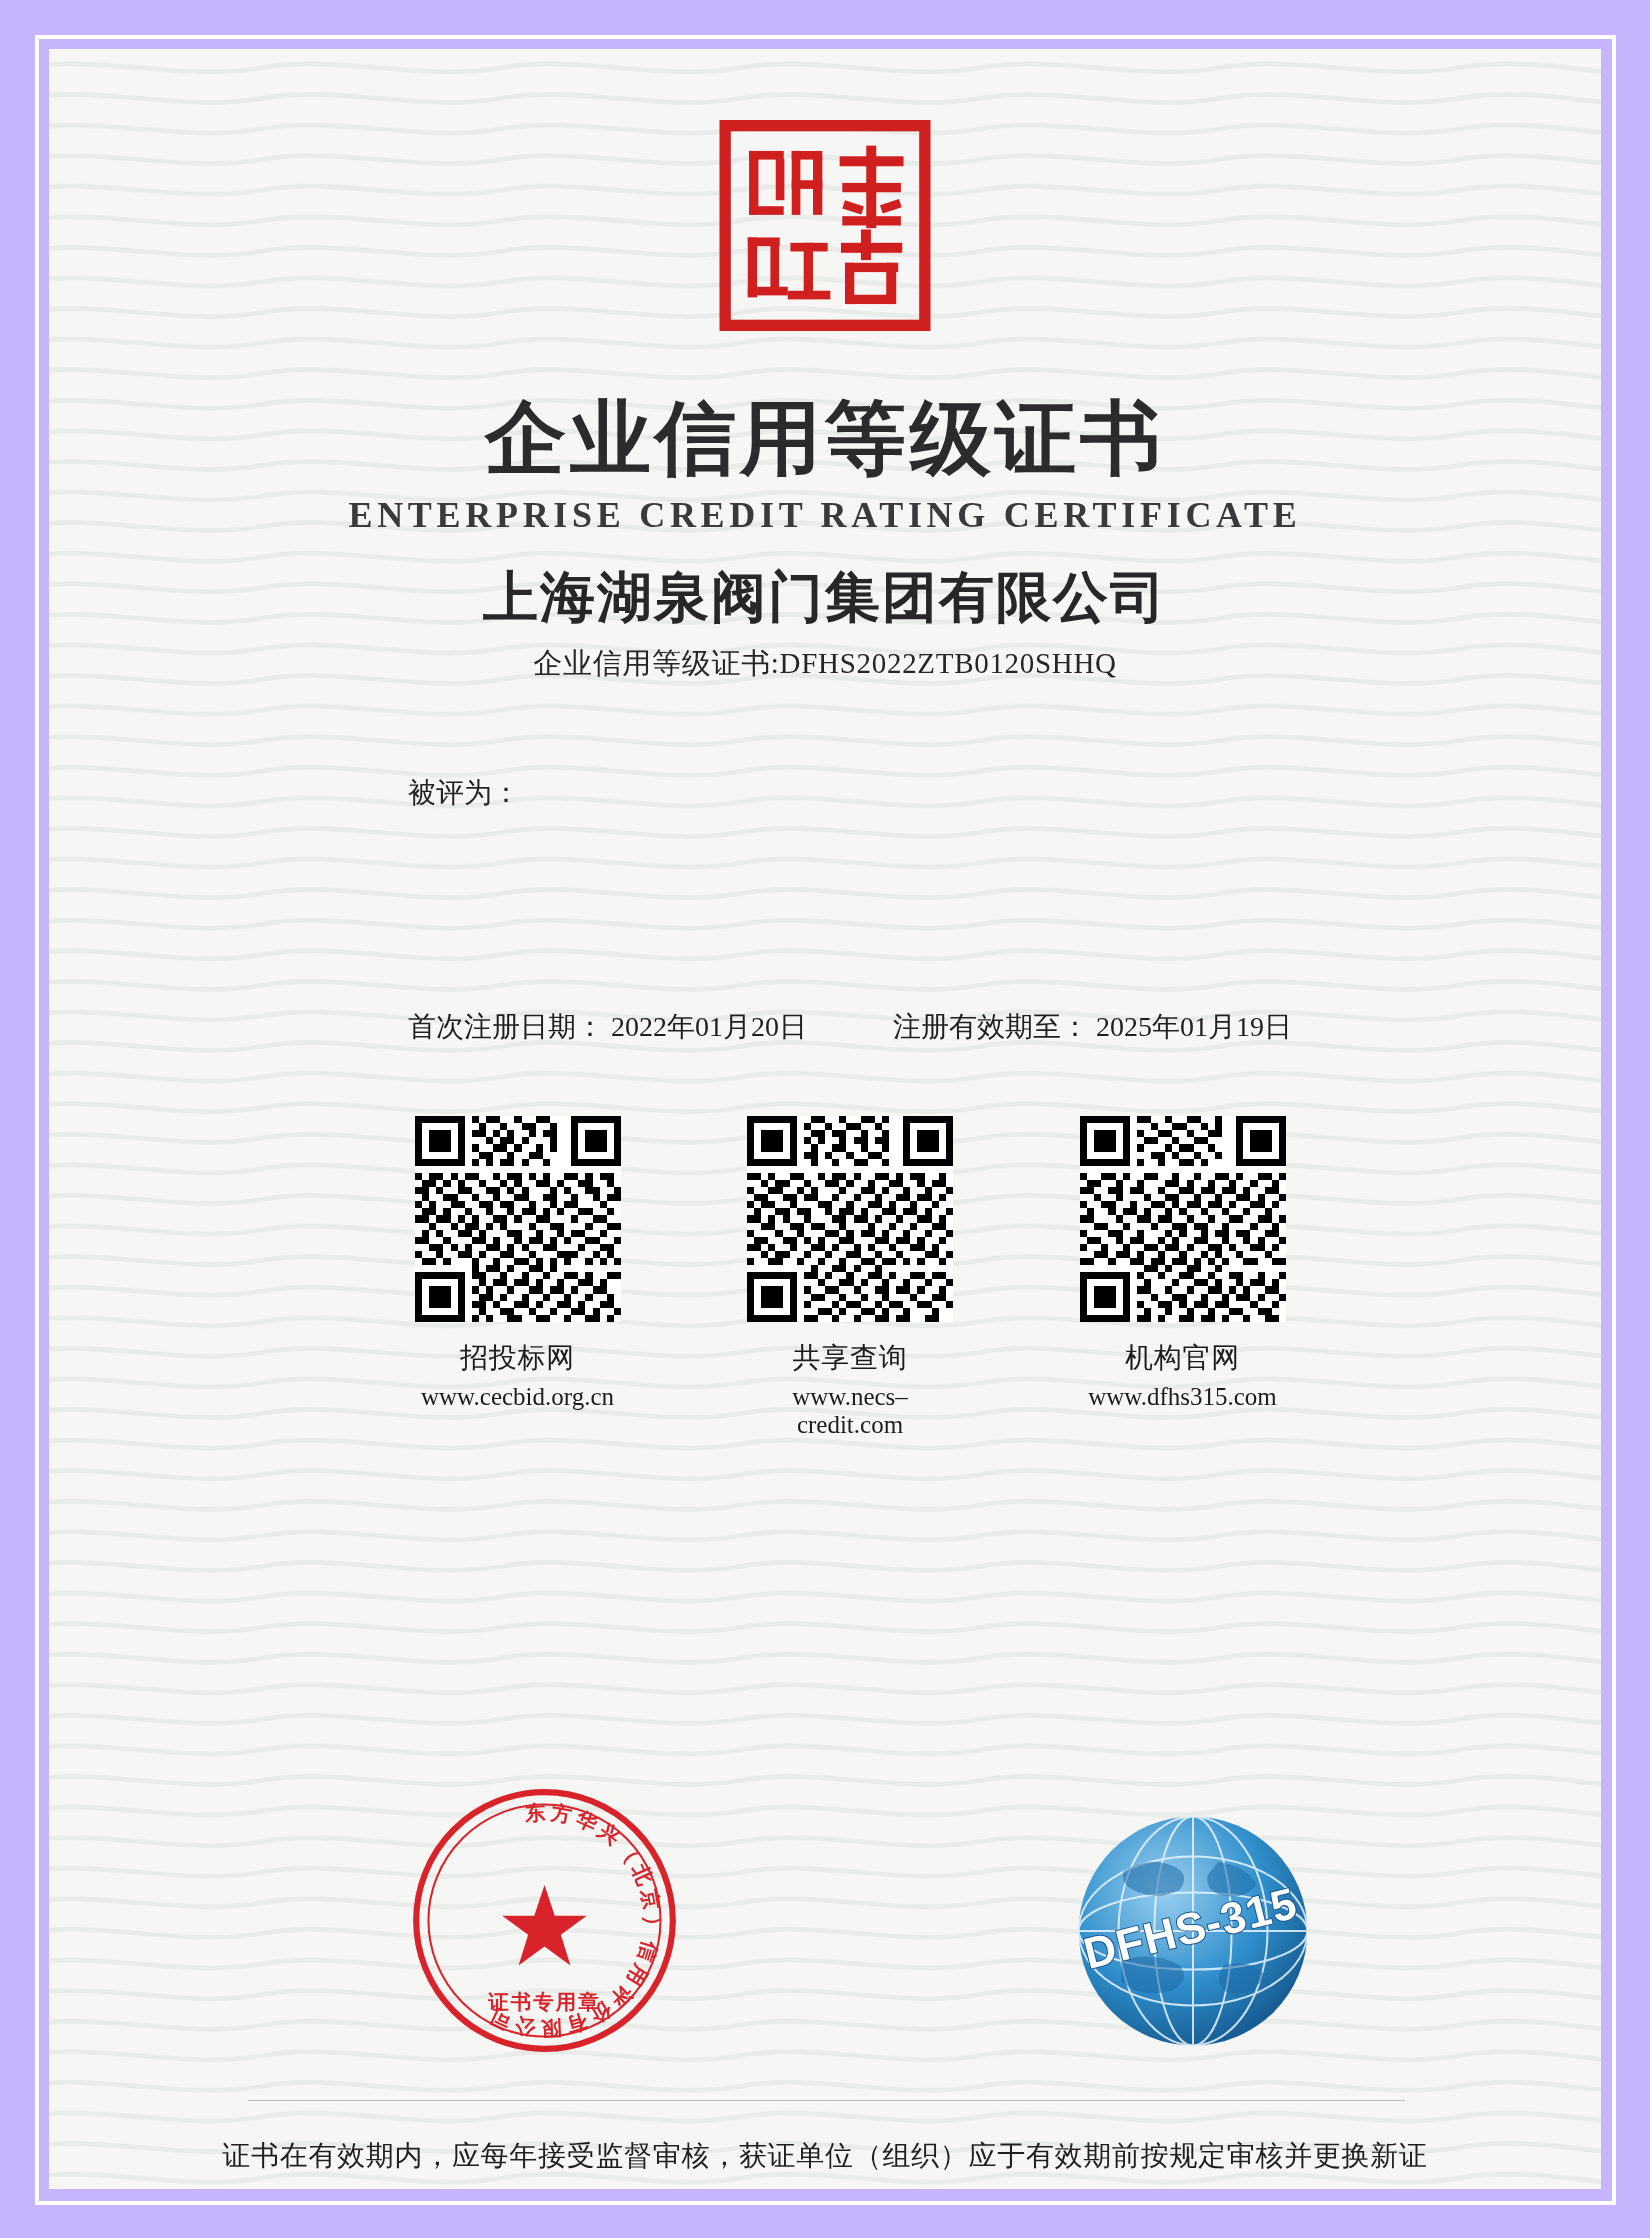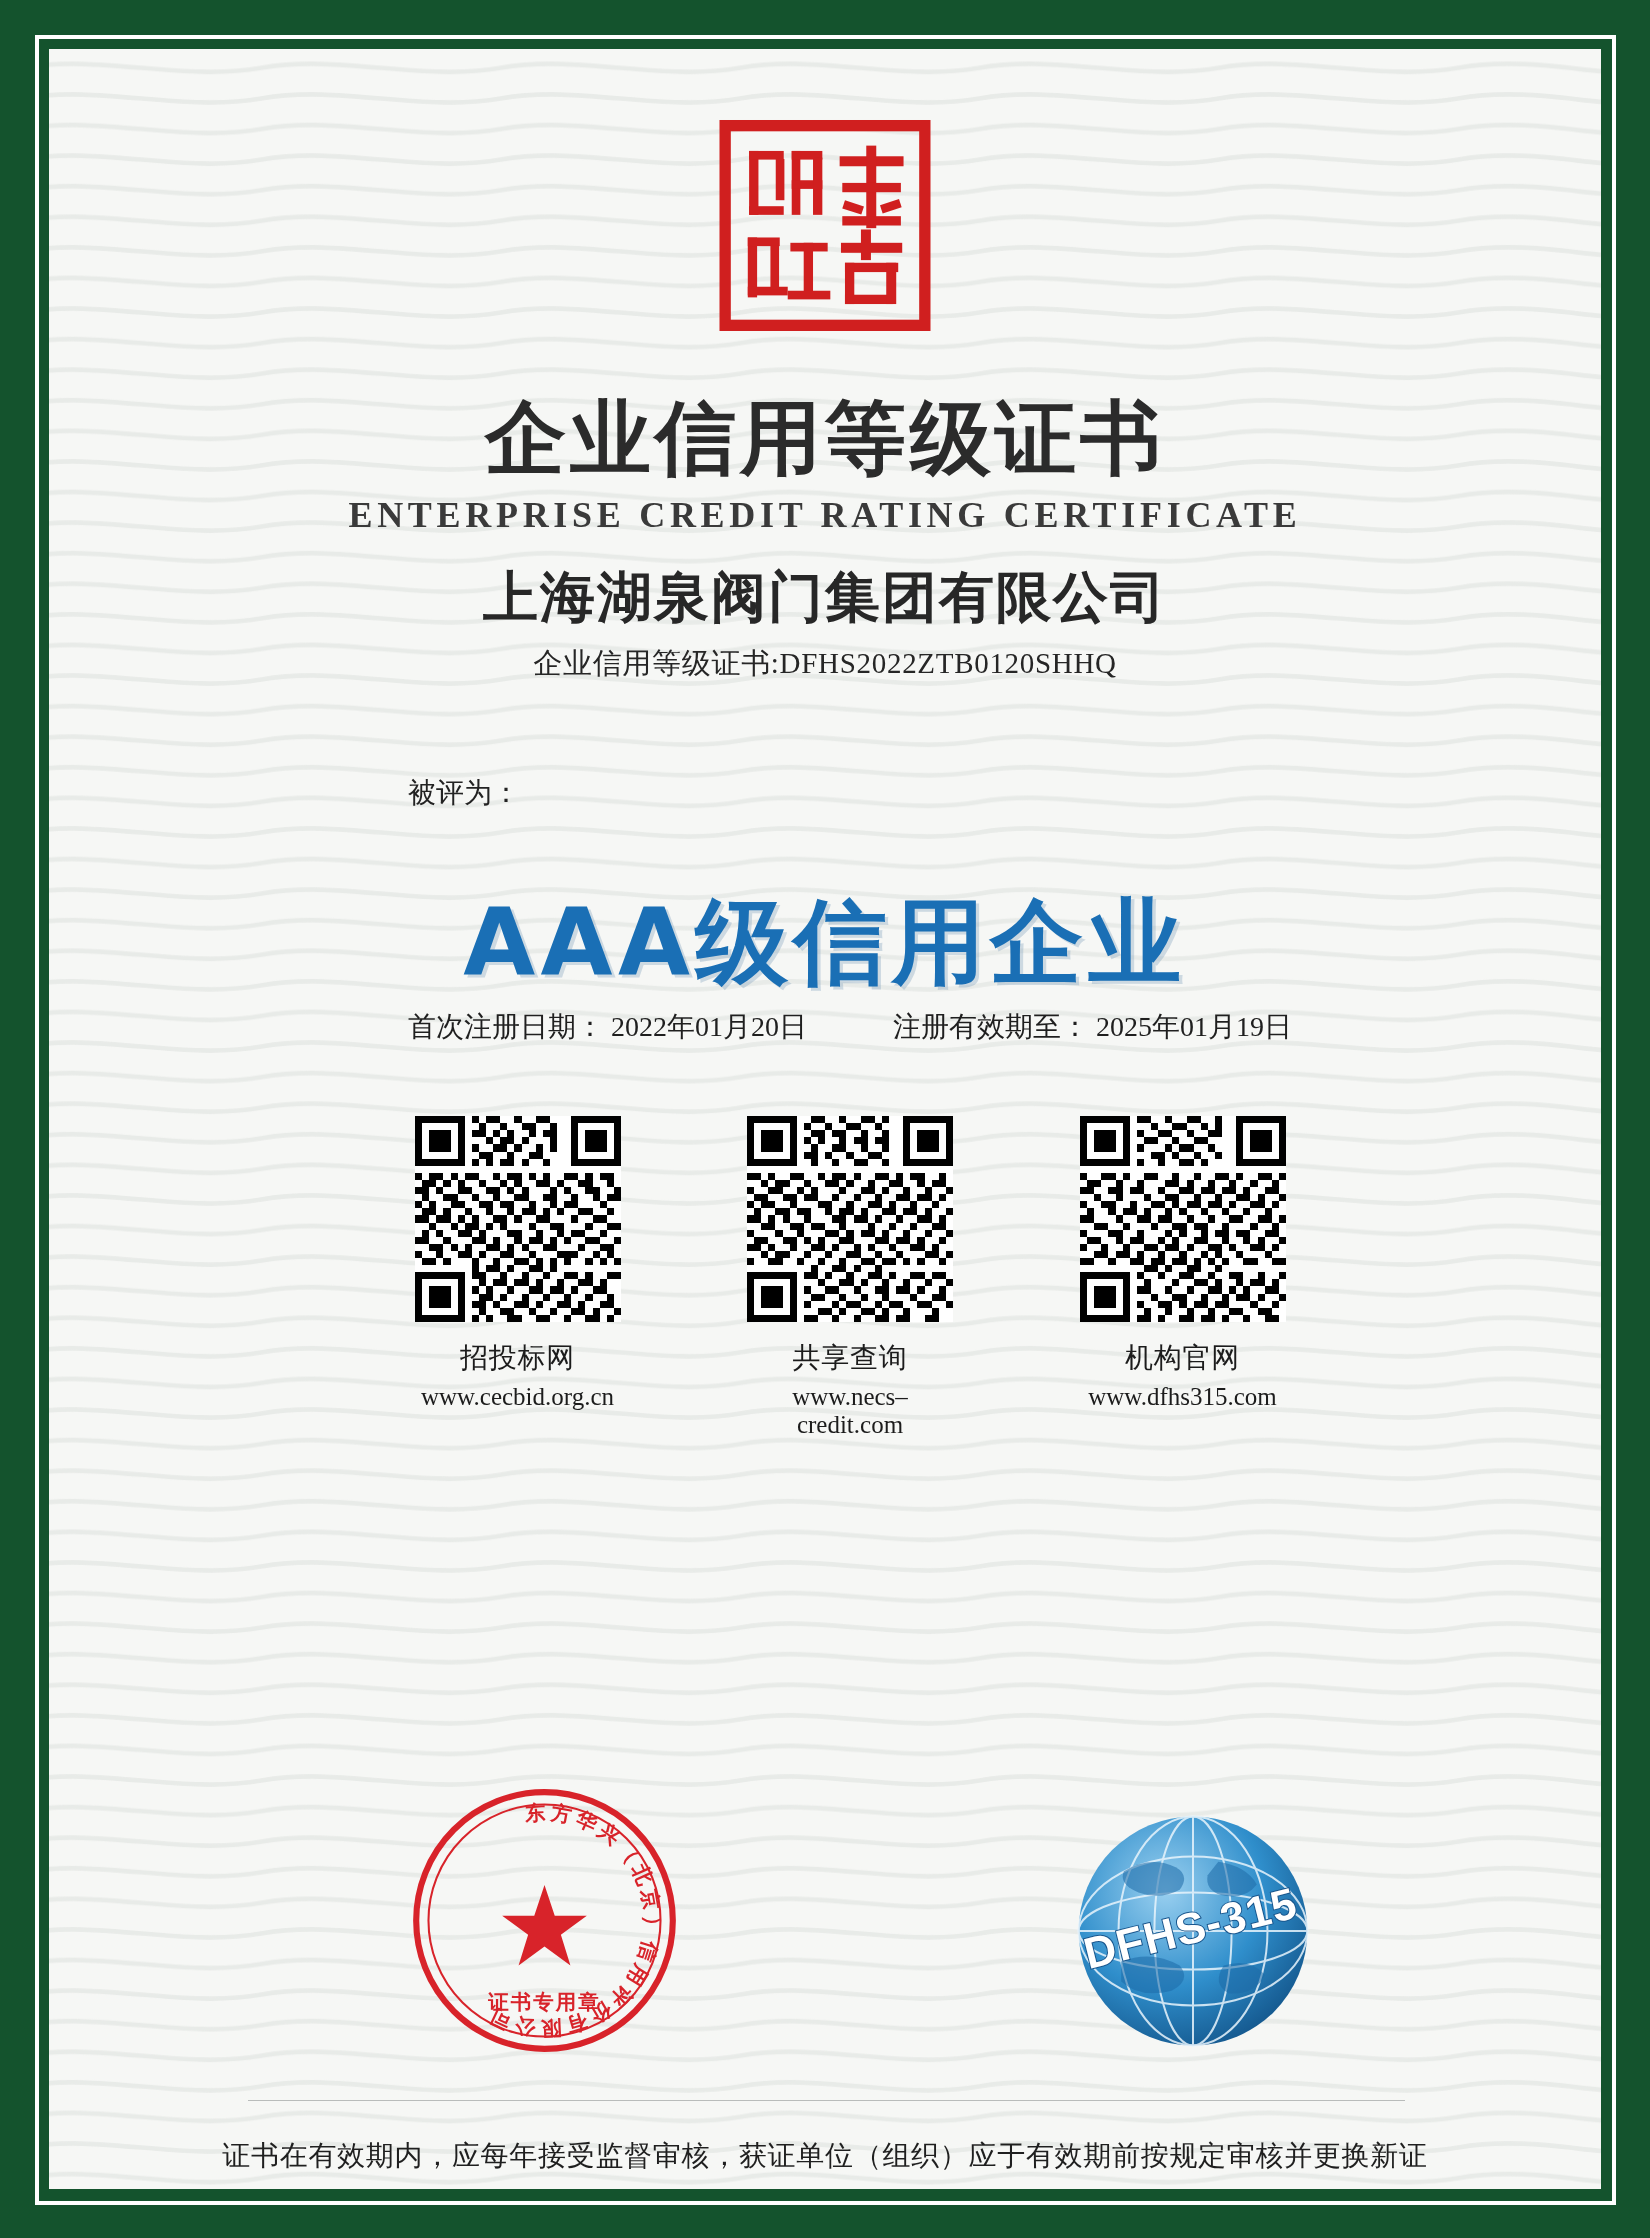--- a/index.html
+++ b/index.html
@@ -13,21 +13,21 @@
     font-family: "Liberation Serif", serif;
     overflow: hidden;
   }
 
   
   .cert-outer {
     position: absolute;
     left: 0; top: 0;
     width: 1650px;
     height: 2239px;
-    background: #14532d;
+    background: #c4b5fd;
     box-sizing: border-box;
   }
   .cert-outer-inner-line {
     position: absolute;
     left: 35px; top: 35px;
     width: 1581px;
     height: 2170px;
     box-sizing: border-box;
     border: 4px solid #ffffff;
   }
@@ -284,21 +284,20 @@
       <div class="company">上海湖泉阀门集团有限公司</div>
 
       <div class="addr-block">
         <div class="addr-line">企业信用等级证书:DFHS2022ZTB0120SHHQ</div>
       </div>
 
       <div class="statement">
         <div>被评为：</div>
       </div>
 
-      <div class="grade">AAA级信用企业</div>
 
       <div class="dates">
         <div class="date-row">
           <div class="date-cell">
             <span>首次注册日期：</span>
             <span class="val">2022年01月20日</span>
           </div>
           <div class="date-cell">
             <span>注册有效期至：</span>
             <span class="val">2025年01月19日</span>

